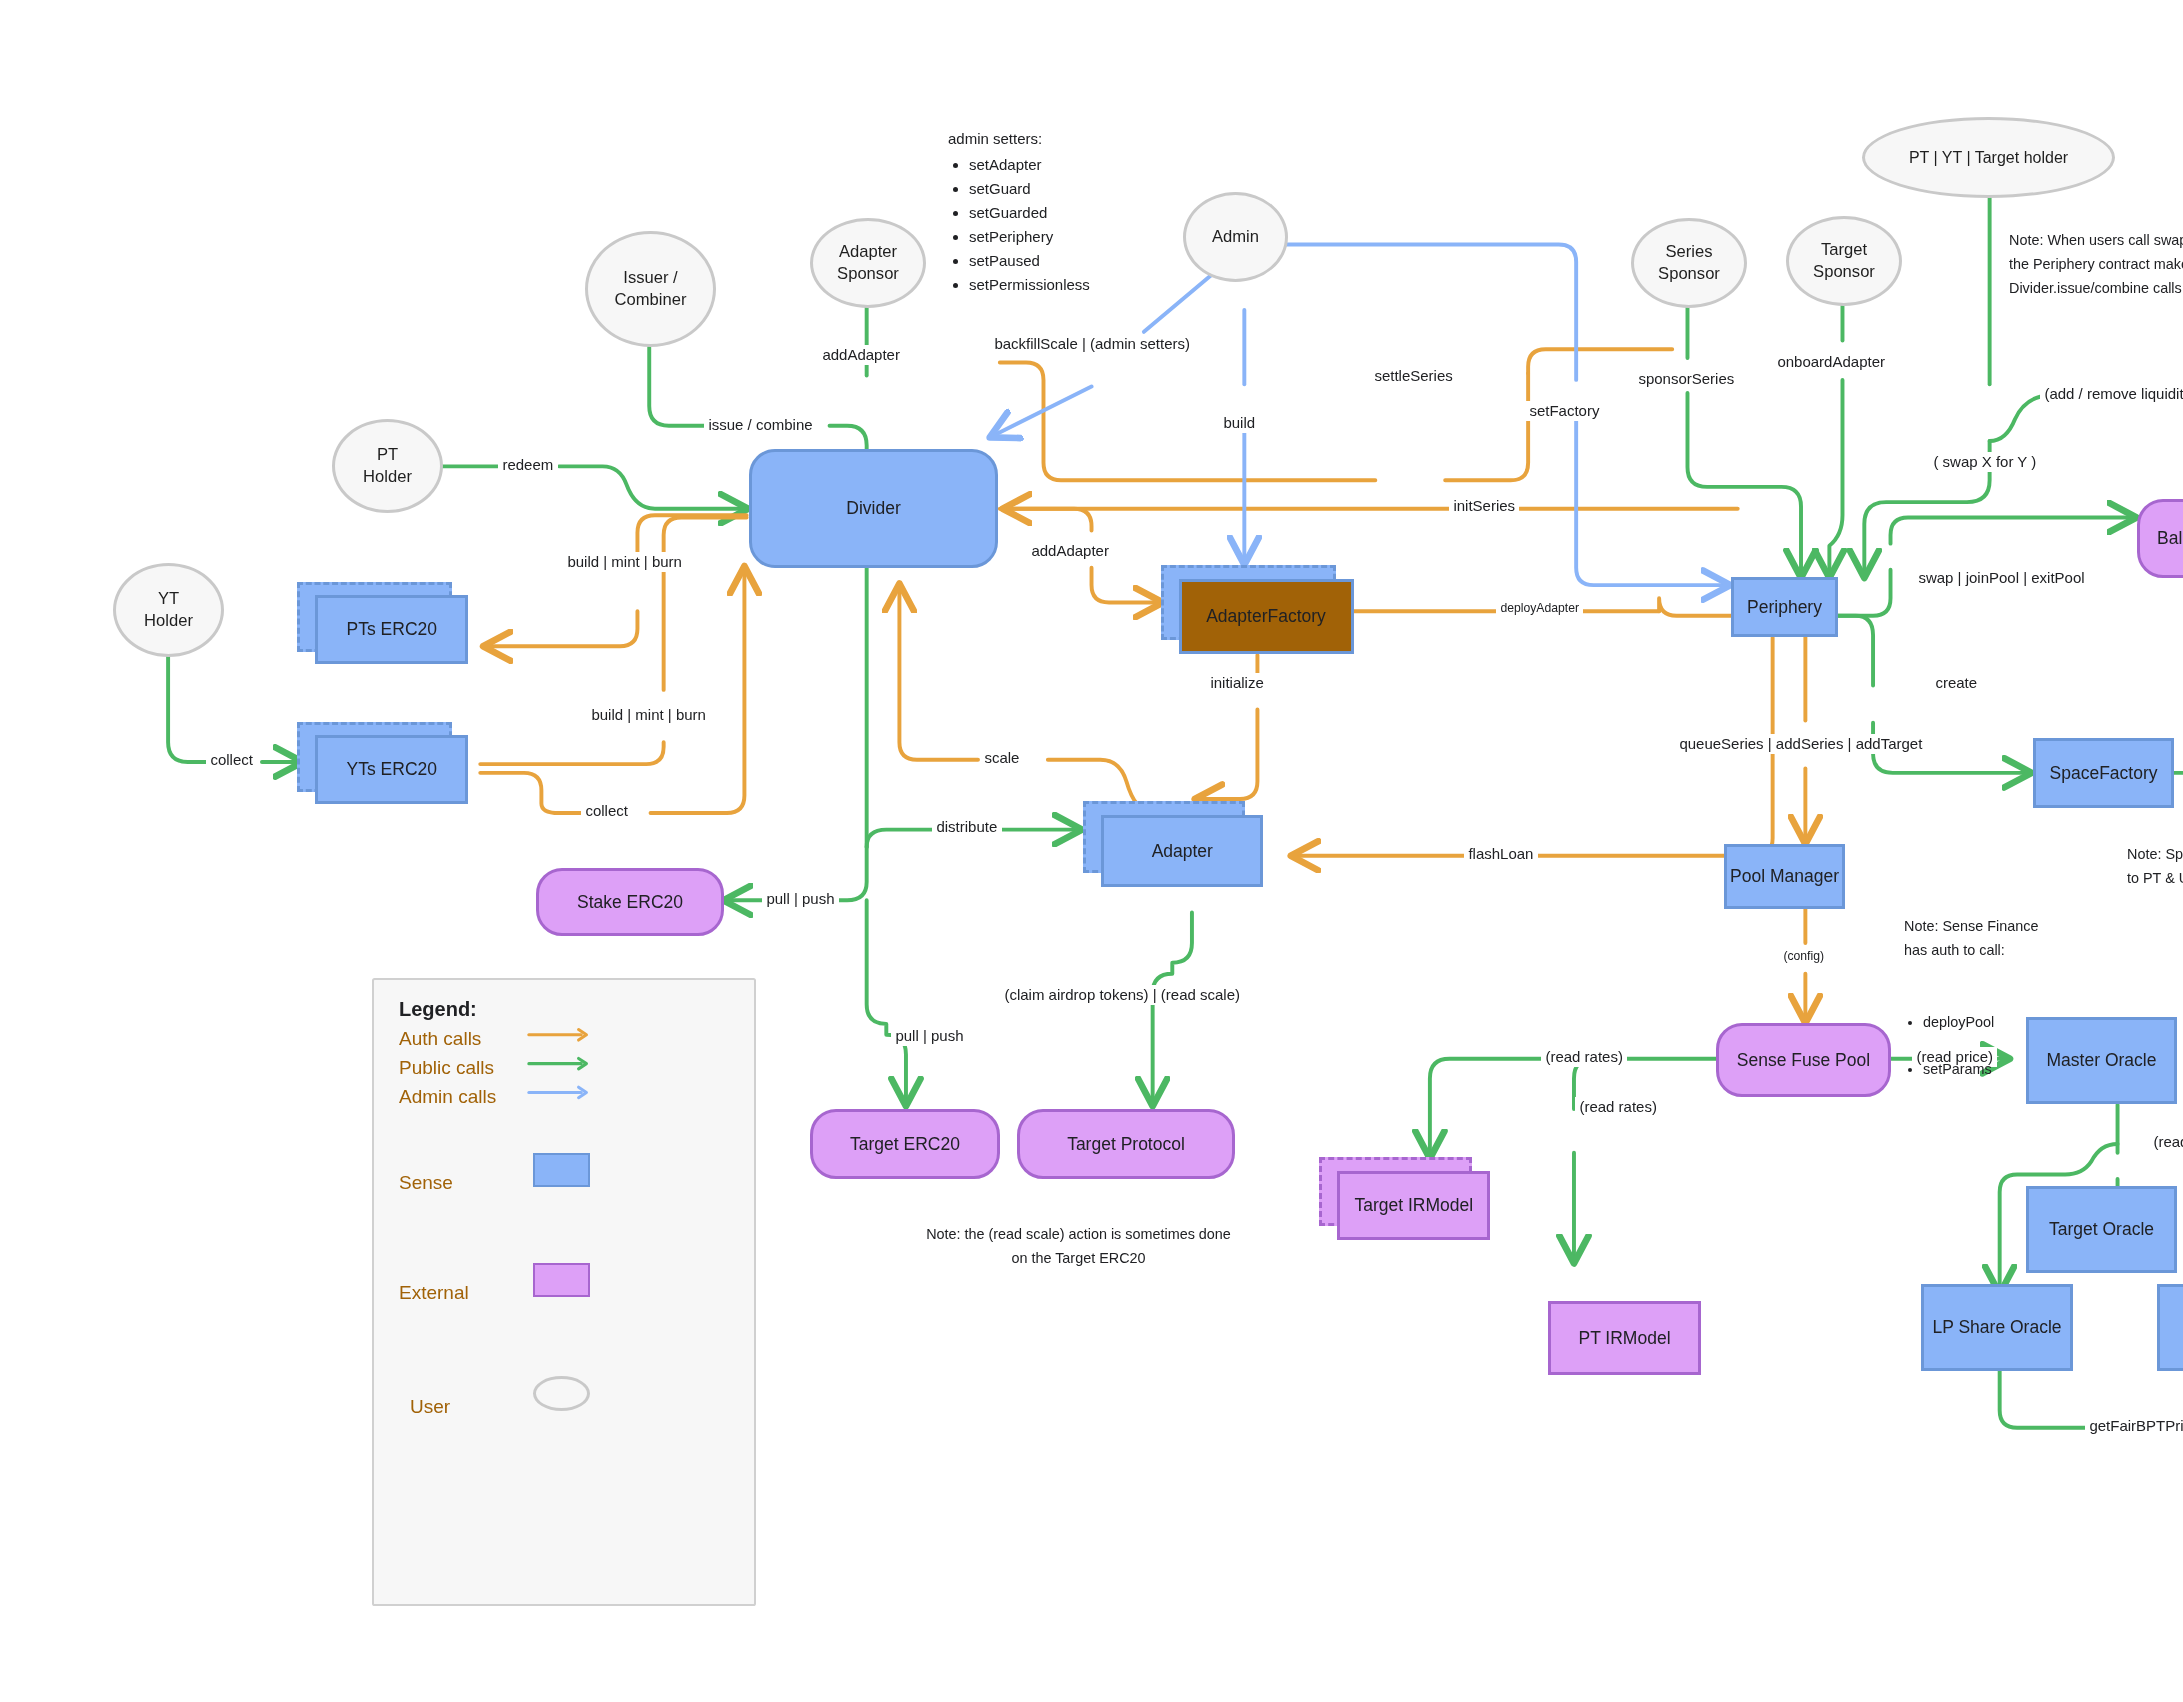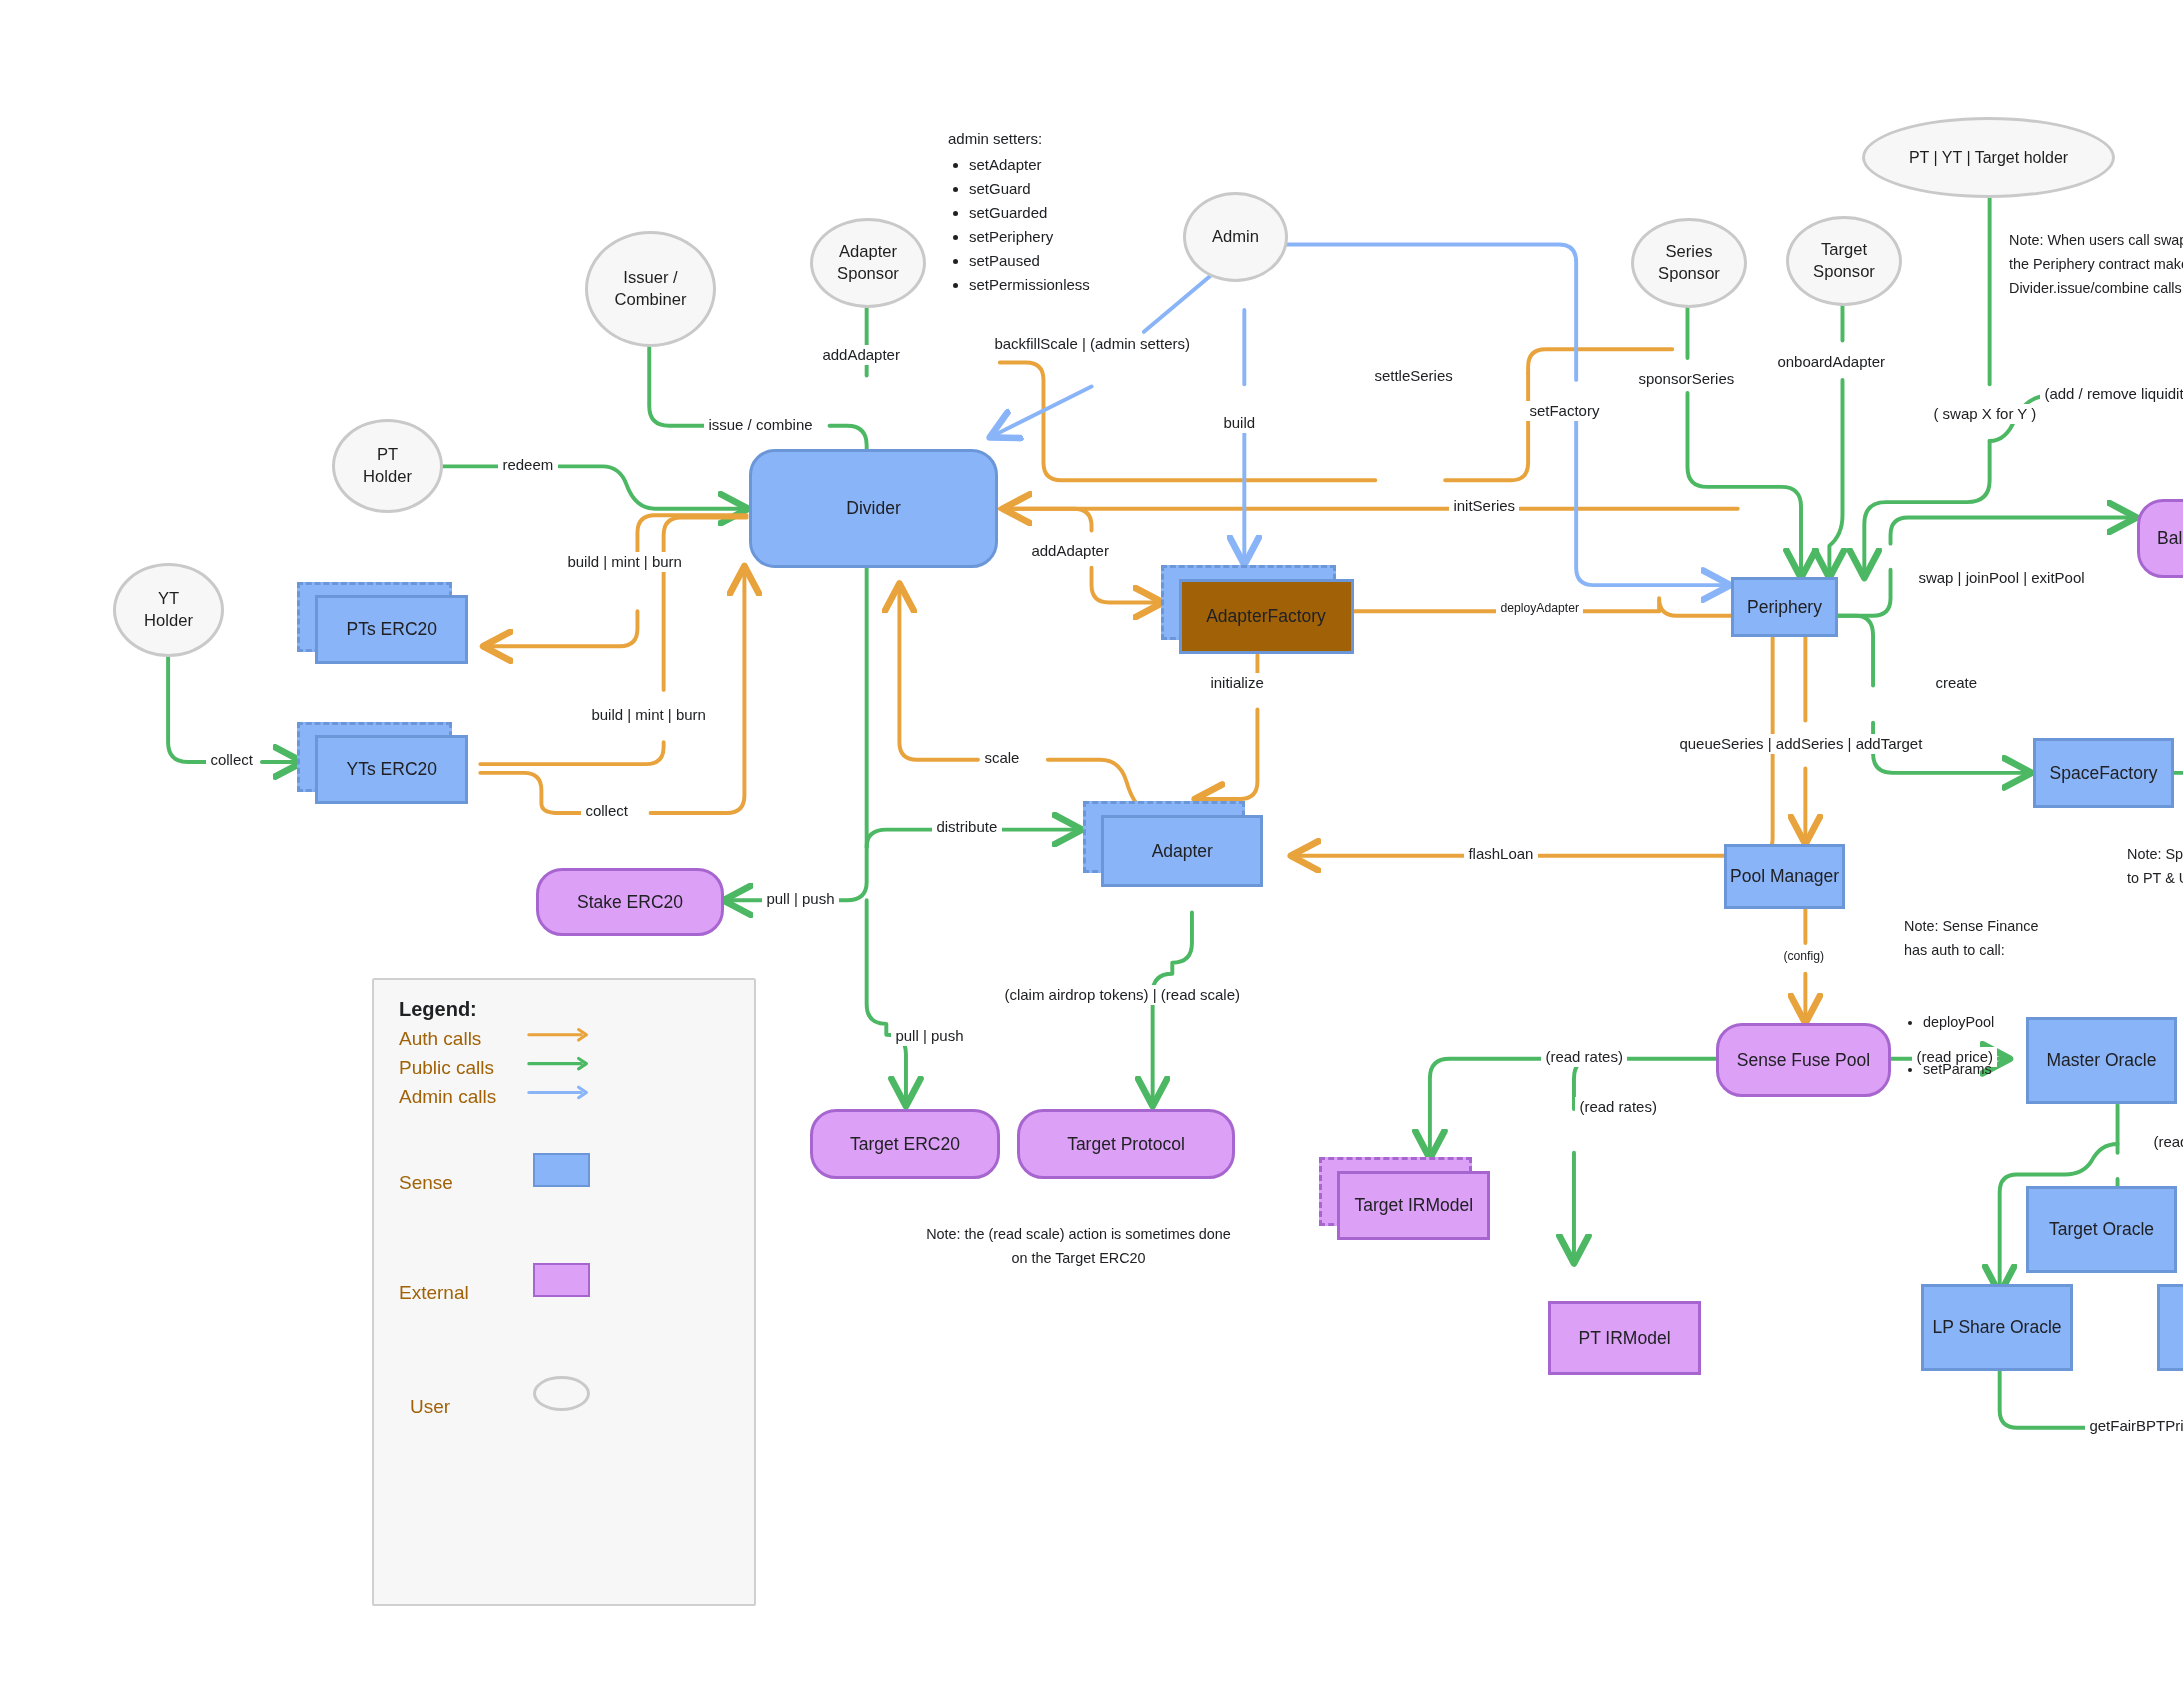--- a/index.html
+++ b/index.html
@@ -332,21 +332,21 @@
   <div class="lbl" style="left:1449px;top:496px;">initSeries</div>
   <div class="lbl" style="left:1027px;top:541px;">addAdapter</div>
   <div class="lbl small" style="left:1496px;top:600px;">deployAdapter</div>
   <div class="lbl" style="left:1206px;top:673px;">initialize</div>
   <div class="lbl" style="left:980px;top:748px;">scale</div>
   <div class="lbl" style="left:932px;top:817px;">distribute</div>
   <div class="lbl" style="left:1464px;top:844px;">flashLoan</div>
   <div class="lbl" style="left:762px;top:889px;">pull | push</div>
   <div class="lbl" style="left:891px;top:1026px;">pull | push</div>
   <div class="lbl" style="left:1000px;top:985px;">(claim airdrop tokens) | (read scale)</div>
-  <div class="lbl" style="left:1929px;top:404px;">( swap X for Y )</div>
+  <div class="lbl" style="left:1929px;top:452px;">( swap X for Y )</div>
   <div class="lbl" style="left:2040px;top:384px;">(add / remove liquidity)</div>
   <div class="lbl" style="left:1914px;top:568px;">swap | joinPool | exitPool</div>
   <div class="lbl" style="left:1931px;top:673px;">create</div>
   <div class="lbl" style="left:1675px;top:734px;">queueSeries | addSeries | addTarget</div>
   <div class="lbl small" style="left:1779px;top:948px;">(config)</div>
 
   <div class="lbl" style="left:1541px;top:1047px;">(read rates)</div>
   <div class="lbl" style="left:1575px;top:1097px;">(read rates)</div>
   <div class="lbl" style="left:1912px;top:1047px;">(read price)</div>
   <div class="lbl" style="left:2149px;top:1132px;">(read price)</div>

